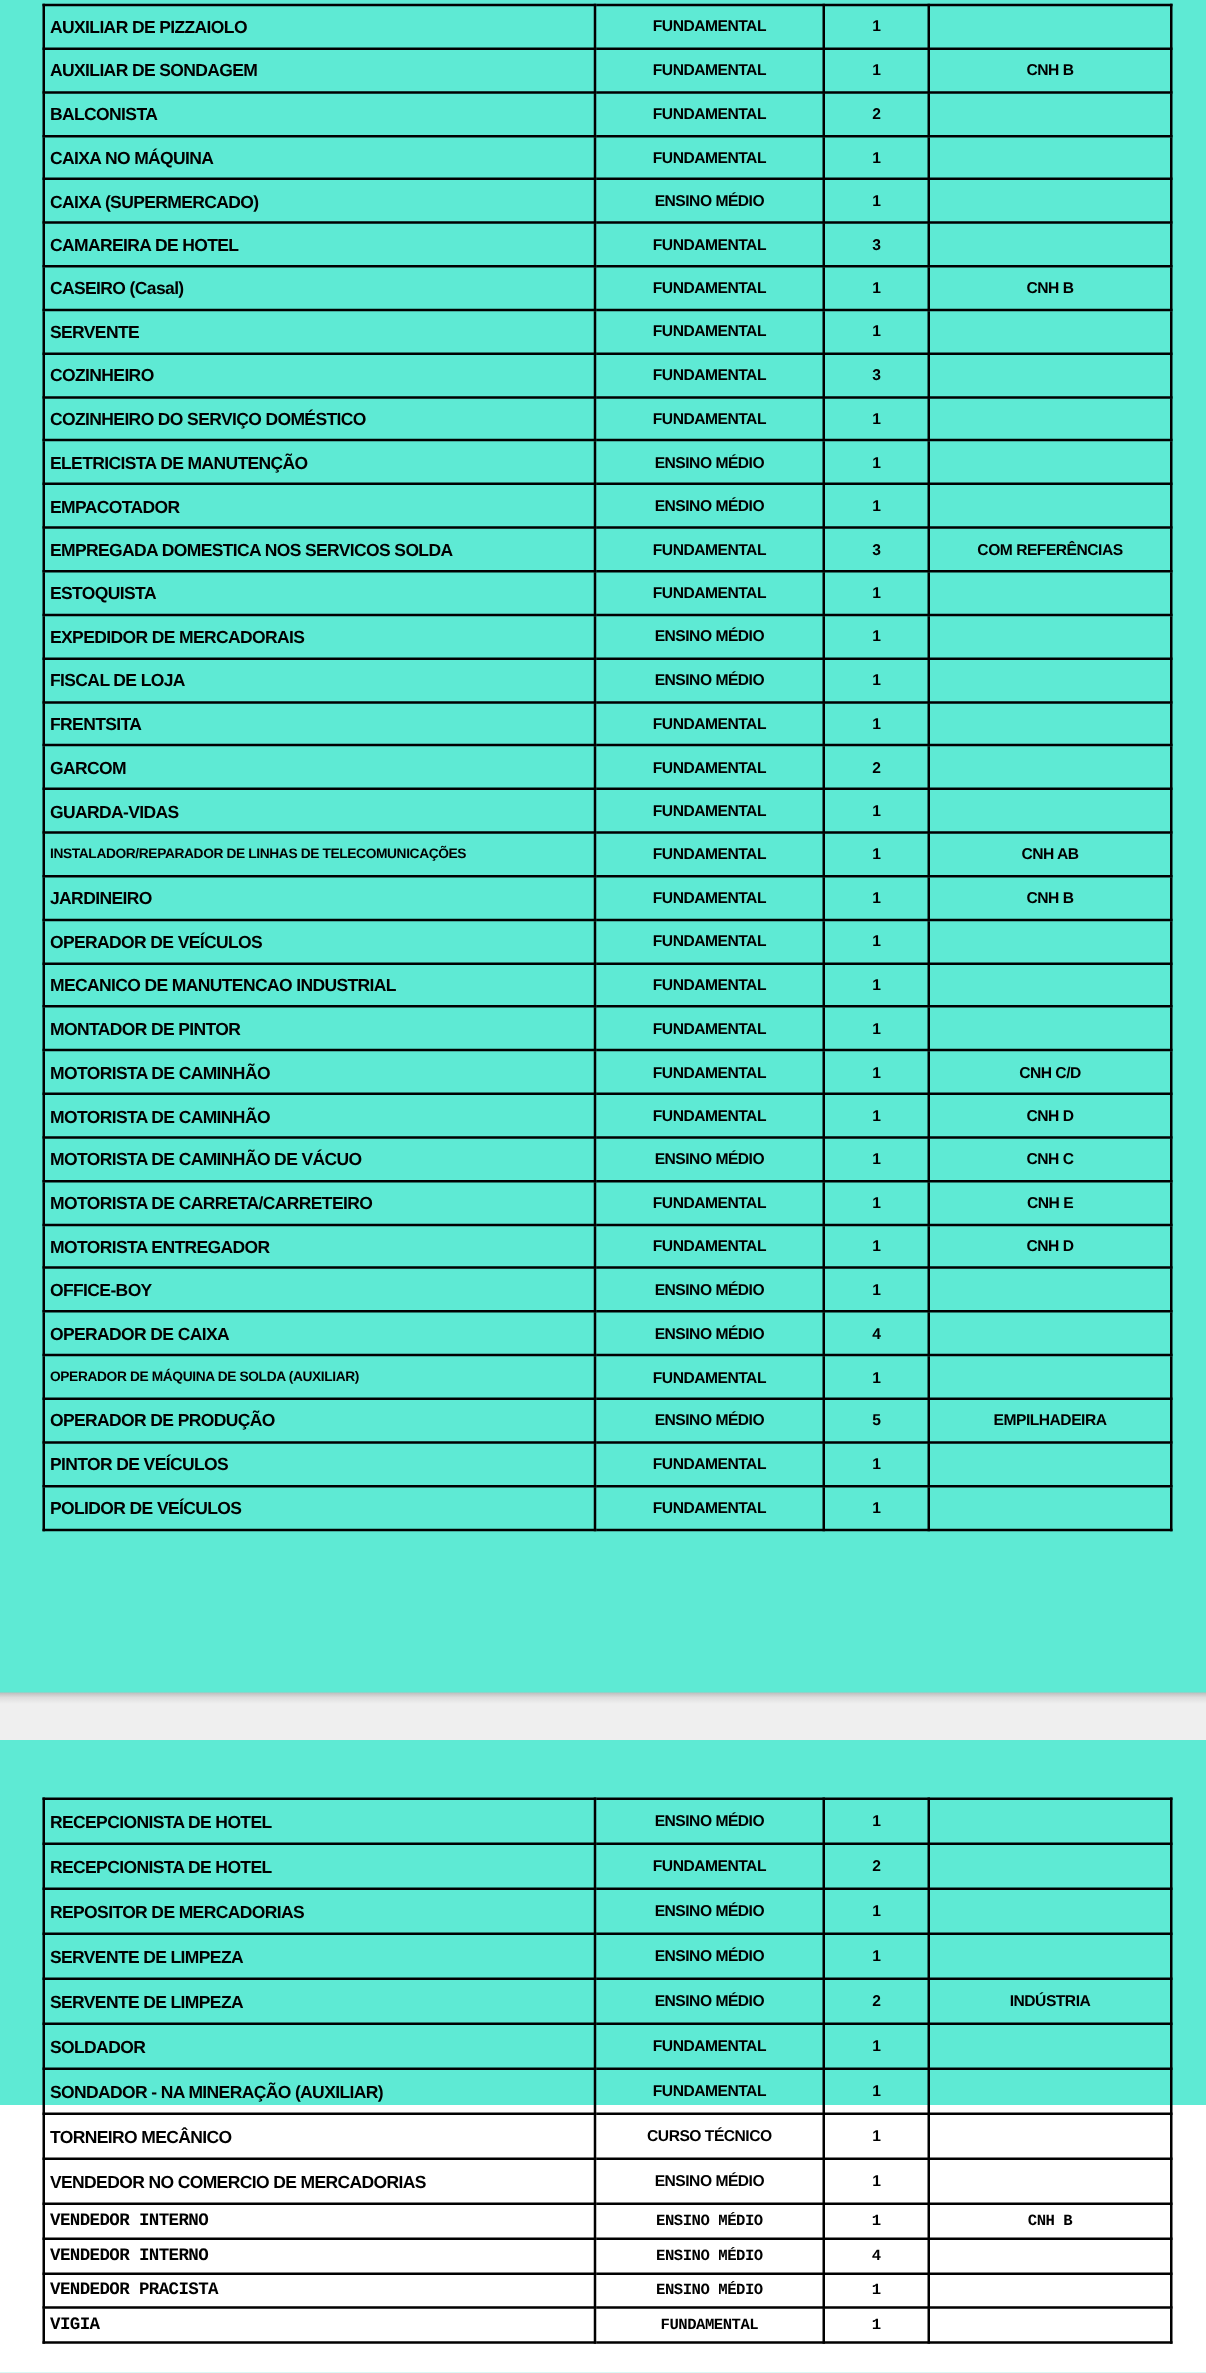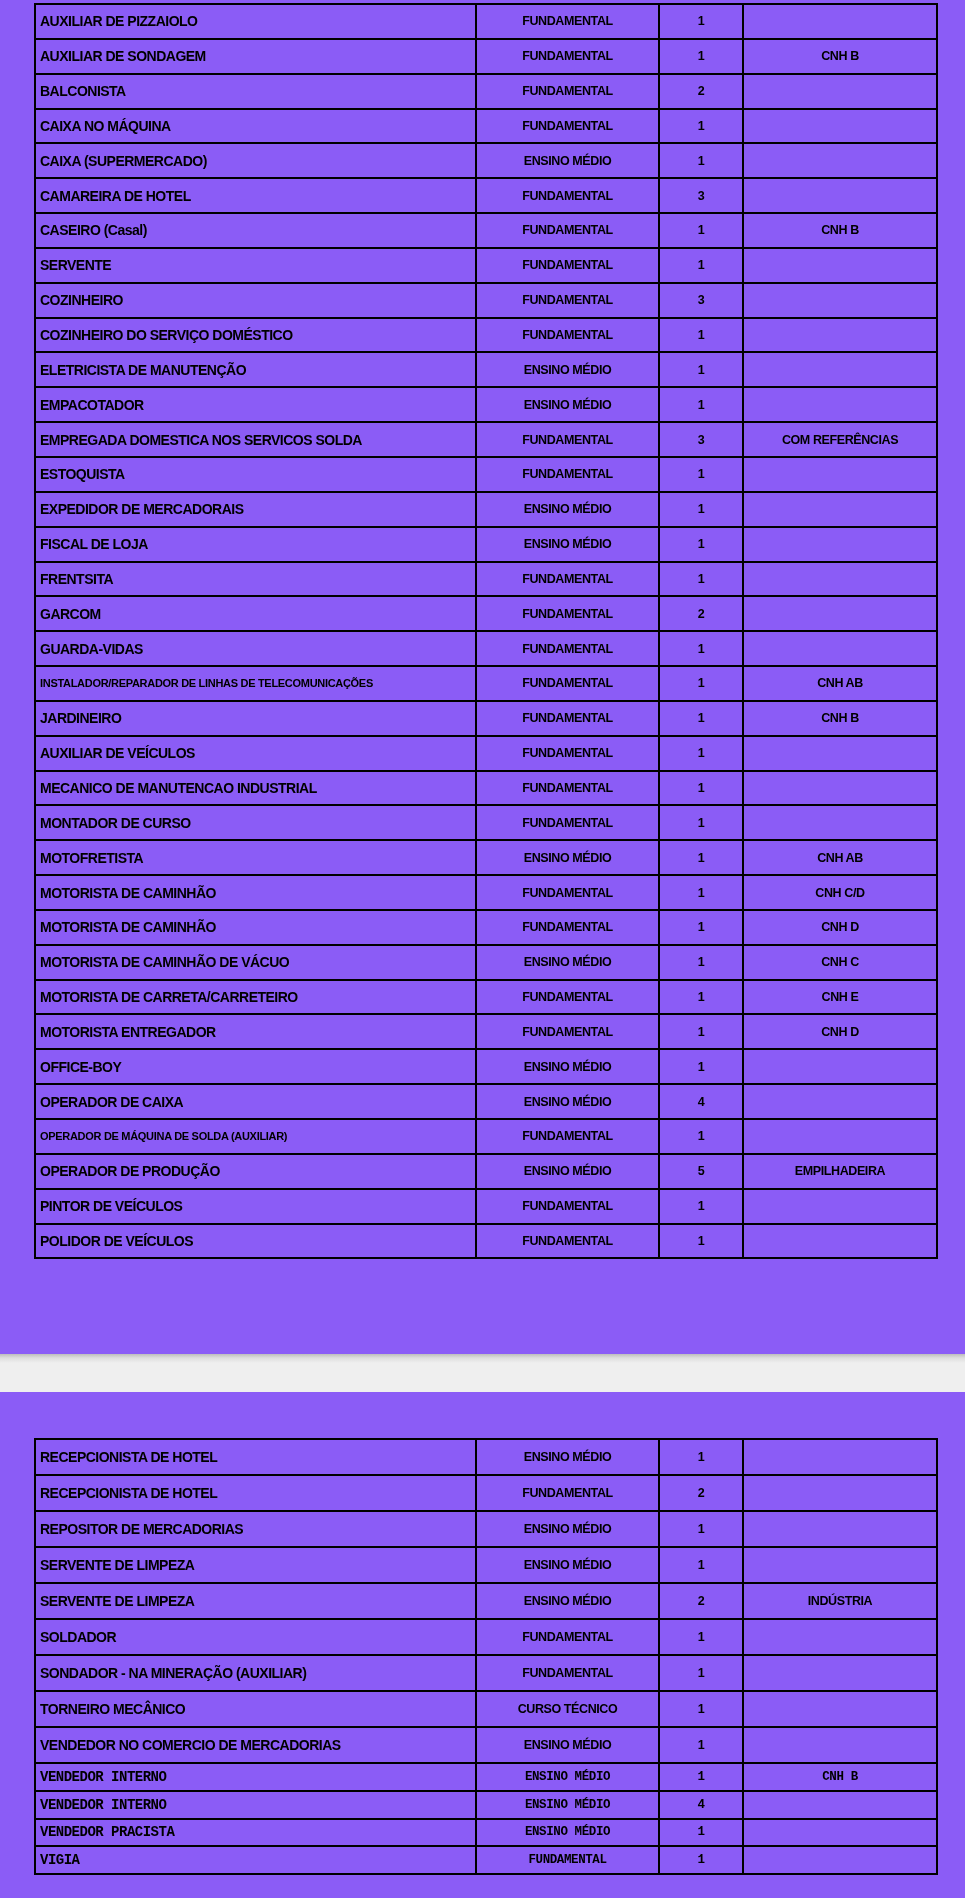--- a/index.html
+++ b/index.html
@@ -7,22 +7,22 @@
     padding: 0;
     width: 965px;
     height: 1898px;
     background: #ffffff;
     overflow: hidden;
     font-family: "Liberation Sans", sans-serif;
   }
   .stage {
     position: relative;
     width: 965px;
-    height: 1898px;
-    background: #8b5cf6;
+    height: 1684px;
+    background: #5eead4;
   }
   table.doc-table {
     position: absolute;
     left: 34px;
     width: 902px;
     border-collapse: collapse;
     table-layout: fixed;
   }
   #table1 { top: 3px; }
   #table2 { top: 1438px; }
@@ -192,42 +192,36 @@
           <td class="center-cell">1</td>
           <td class="center-cell">CNH AB</td>
         </tr>
         <tr class="row-t1">
           <td class="title-cell">JARDINEIRO</td>
           <td class="center-cell">FUNDAMENTAL</td>
           <td class="center-cell">1</td>
           <td class="center-cell">CNH B</td>
         </tr>
         <tr class="row-t1">
-          <td class="title-cell">AUXILIAR DE VEÍCULOS</td>
+          <td class="title-cell">OPERADOR DE VEÍCULOS</td>
           <td class="center-cell">FUNDAMENTAL</td>
           <td class="center-cell">1</td>
           <td class="center-cell"></td>
         </tr>
         <tr class="row-t1">
           <td class="title-cell">MECANICO DE MANUTENCAO INDUSTRIAL</td>
           <td class="center-cell">FUNDAMENTAL</td>
           <td class="center-cell">1</td>
           <td class="center-cell"></td>
         </tr>
         <tr class="row-t1">
-          <td class="title-cell">MONTADOR DE CURSO</td>
-          <td class="center-cell">FUNDAMENTAL</td>
-          <td class="center-cell">1</td>
-          <td class="center-cell"></td>
-        </tr>
-        <tr class="row-t1">
-          <td class="title-cell">MOTOFRETISTA</td>
-          <td class="center-cell">ENSINO MÉDIO</td>
-          <td class="center-cell">1</td>
-          <td class="center-cell">CNH AB</td>
+          <td class="title-cell">MONTADOR DE PINTOR</td>
+          <td class="center-cell">FUNDAMENTAL</td>
+          <td class="center-cell">1</td>
+          <td class="center-cell"></td>
         </tr>
         <tr class="row-t1">
           <td class="title-cell">MOTORISTA DE CAMINHÃO</td>
           <td class="center-cell">FUNDAMENTAL</td>
           <td class="center-cell">1</td>
           <td class="center-cell">CNH C/D</td>
         </tr>
         <tr class="row-t1">
           <td class="title-cell">MOTORISTA DE CAMINHÃO</td>
           <td class="center-cell">FUNDAMENTAL</td>

